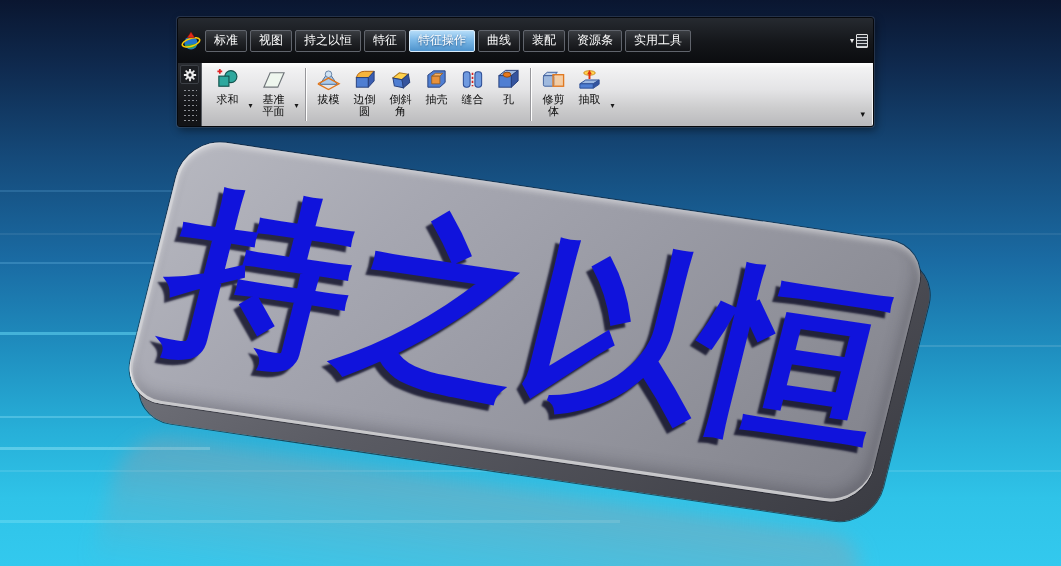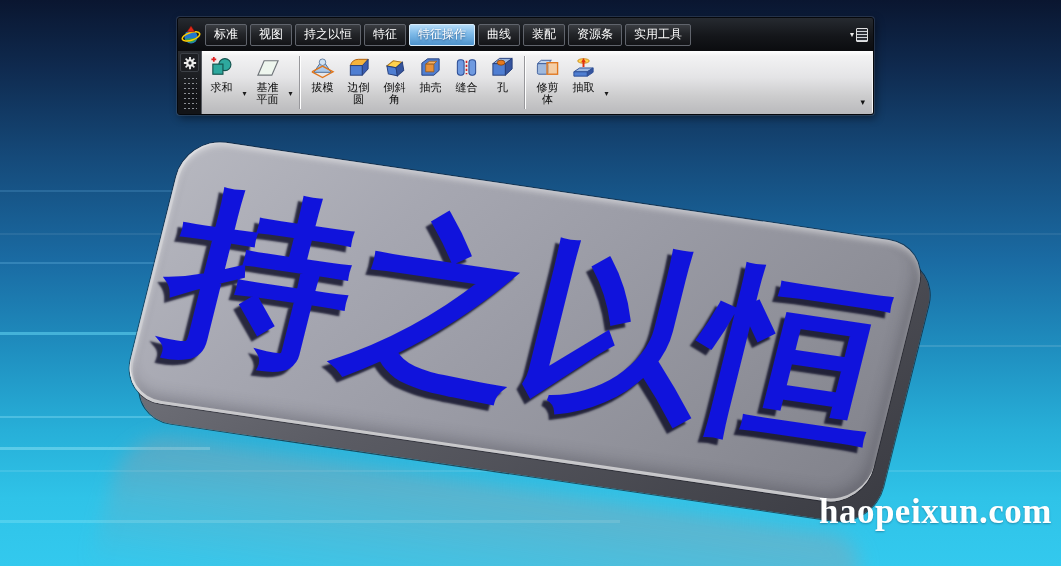--- a/index.html
+++ b/index.html
@@ -54,21 +54,21 @@
     white-space:nowrap;
   }
   
   .toolbar{
     position:absolute;left:177px;top:17px;width:697px;
     border:1px solid #06080c;border-radius:3px;
     box-shadow:0 0 0 1px rgba(90,100,120,.35), 2px 3px 8px rgba(0,0,0,.45);
     background:#101010;overflow:hidden;
   }
   .tabbar{
-    display:flex;align-items:center;height:33px;
+    display:flex;align-items:center;height:45px;
     background:linear-gradient(180deg,#262a30 0%,#14161a 55%,#0b0c0f 100%);
     padding:0 3px 0 2px;gap:3px;
   }
   .logo{width:22px;height:22px;flex:0 0 auto;display:flex;align-items:center;justify-content:center;cursor:pointer;}
   .tab{
     padding:2px 8px 3px 8px;color:#fff;font-size:12px;line-height:15px;
     background:linear-gradient(180deg,#3a3d42 0%,#232529 45%,#131417 100%);
     border:1px solid #60646c;border-radius:2px;cursor:pointer;white-space:nowrap;
   }
   .tab.active{
@@ -90,21 +90,21 @@
     border:1px solid #3c4046;border-radius:2px;background:#1c1e22;cursor:pointer;}
   .grip{
     width:15px;flex:1;margin-bottom:3px;cursor:grab;
     background-image:radial-gradient(circle,#8d9096 0.9px,transparent 1.1px);
     background-size:4px 5px;background-position:1px 1px;
   }
   .buttons{
     position:relative;flex:1;display:flex;align-items:stretch;
     background:linear-gradient(180deg,#ffffff 0%,#f2f2f3 8%,#e4e4e6 42%,#cccccd 72%,#b9b9bc 100%);
     border-left:1px solid #55585e;border-right:1px solid #f5f5f5;
-    padding:2px 2px 1px 2px;gap:1px;
+    padding:2px 2px 1px 8px;gap:1px;
   }
   .tbtn{
     width:35px;display:flex;flex-direction:column;align-items:center;
     padding-top:1px;cursor:pointer;border-radius:2px;
   }
   .ticon{width:26px;height:27px;display:flex;align-items:center;justify-content:center;}
   .tlabel{font-size:11px;line-height:12px;color:#0a0a0a;text-align:center;white-space:nowrap;}
   .ddcol{
     width:9px;display:flex;align-items:flex-start;justify-content:center;
     padding-top:37px;font-size:8px;color:#1a1a1a;cursor:pointer;line-height:8px;
@@ -344,14 +344,13 @@
           </div>
         </div>
         <div class="ddcol">▾</div>
 
         <div class="btn-fill"></div>
         <div class="panel-more">▾</div>
       </div>
     </div>
   </div>
 
-  <div class="watermark">haopeixun.com</div>
 </div>
 
 </body></html>

